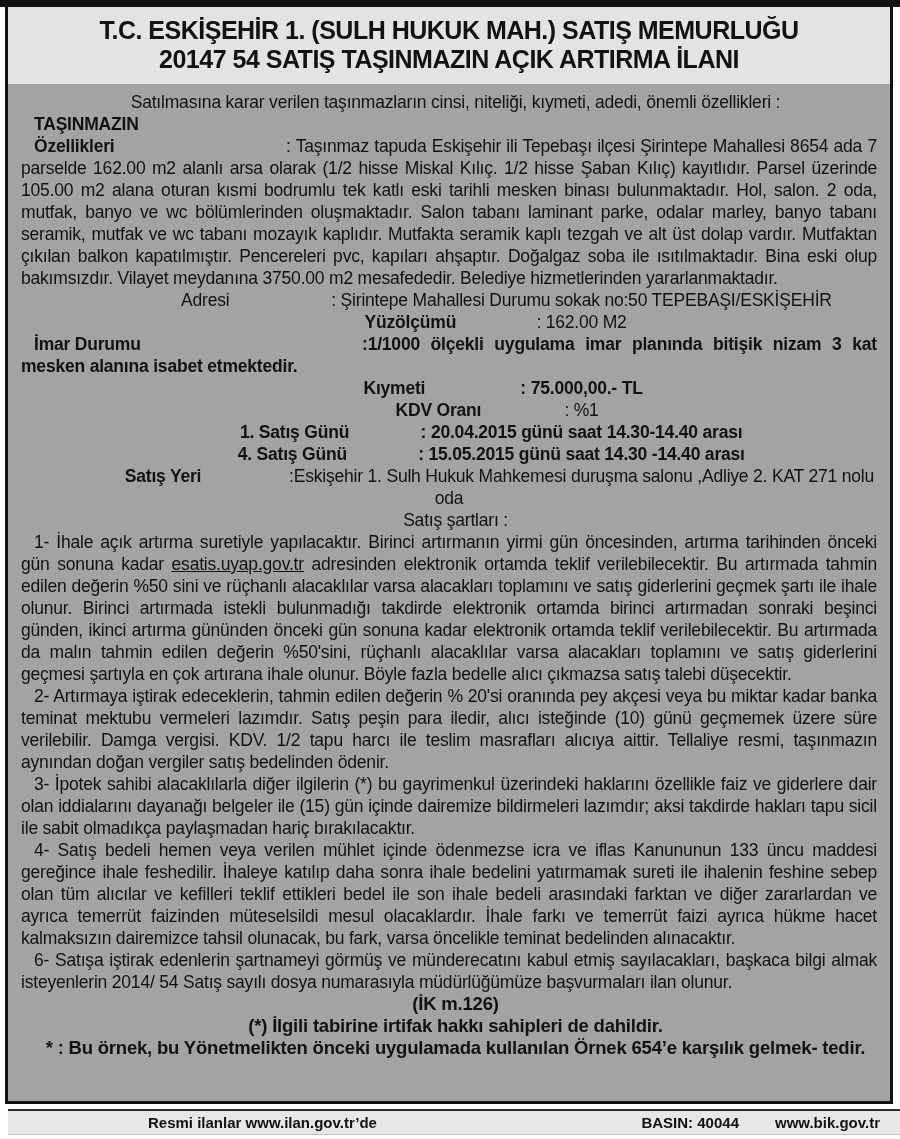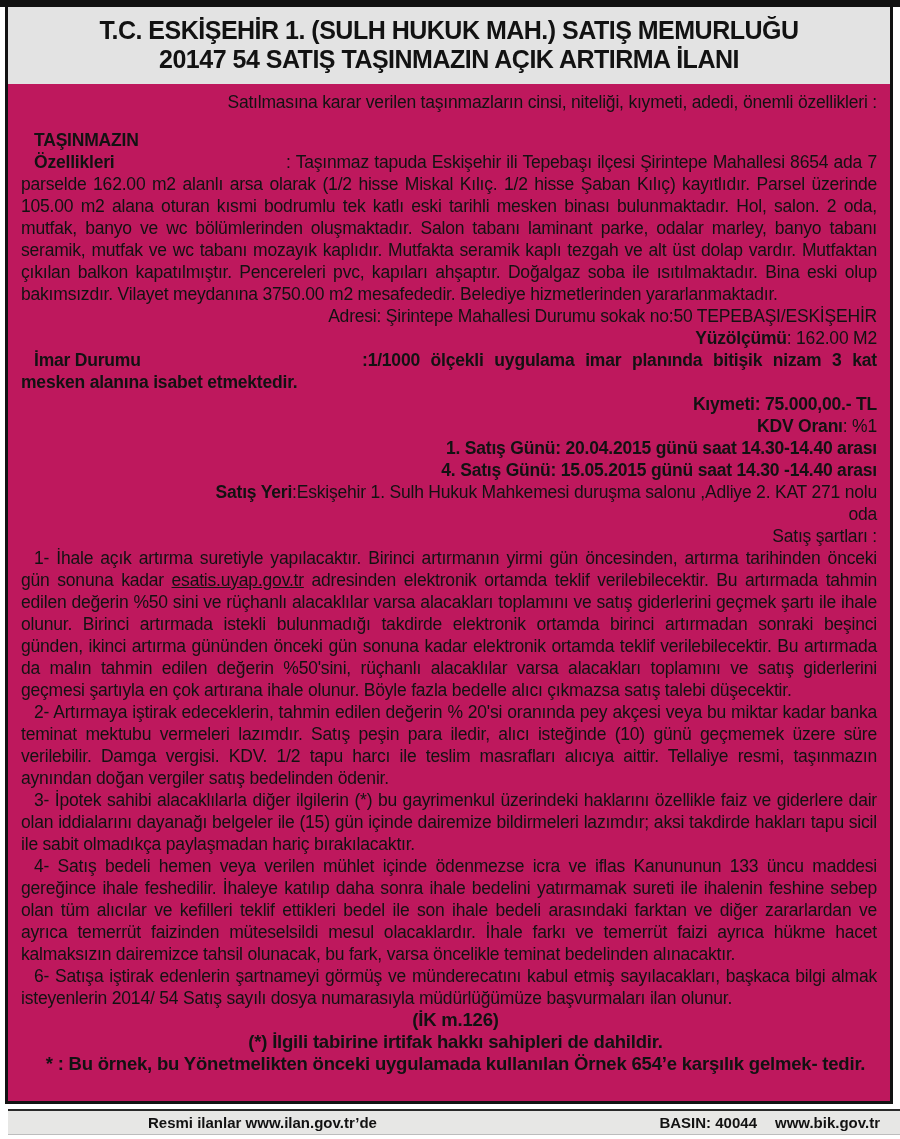--- a/index.html
+++ b/index.html
@@ -10,52 +10,52 @@
   }
   *{margin:0;padding:0;box-sizing:border-box;}
   html,body{background:#ffffff;}
   body{
     width:900px;height:1139px;position:relative;overflow:hidden;
     font-family:"Liberation Sans",sans-serif;color:var(--ink);
   }
   .topbar{position:absolute;left:0;top:0;width:900px;height:7px;background:var(--border);}
   .doc{
     position:absolute;left:5px;top:7px;width:888px;height:1097px;
-    border:3px solid var(--border);border-top:none;background:#be185d;overflow:hidden;
+    border:3px solid var(--border);border-top:none;background:#a3a3a3;overflow:hidden;
   }
   .doc-header{
     background:var(--header-band);
     text-align:center;padding:9px 6px 10px 6px;
   }
   .doc-header .ttl{
     font-weight:bold;font-size:25px;line-height:29px;letter-spacing:-0.5px;
   }
   .doc-body{
     padding:7px 13px 0 13px;
     font-size:17.5px;line-height:22px;letter-spacing:-0.2px;
   }
   p{margin:0;}
   .para{text-align:justify;text-indent:13px;}
-  .plain{text-align:right;}
+  .plain{text-align:center;}
   .row-label{display:inline-block;width:252px;font-weight:bold;text-indent:0;}
   .row-label.normal{font-weight:normal;}
   .row-label.wide{width:328px;}
   .val-bold{font-weight:bold;}
-  .section-title{font-weight:bold;text-indent:13px;text-align:left;margin-top:16px;}
+  .section-title{font-weight:bold;text-indent:13px;text-align:left;}
   .urltext{text-decoration:underline;}
   .footnote{font-weight:bold;font-size:18.5px;text-indent:13px;text-align:center;letter-spacing:-0.2px;}
   .footer{
     position:absolute;left:0;top:1109px;width:900px;height:26px;
     background:var(--footer-band);border-top:2px solid #2a2a2a;border-bottom:1px solid #bdbdbd;
     display:flex;align-items:center;justify-content:space-between;
     font-weight:bold;font-size:15px;
     padding:0 28px 0 140px;
     margin-left:8px;
   }
-  .footer-right{display:flex;gap:18px;}
+  .footer-right{display:flex;gap:36px;}
 </style>
 </head>
 <body>
 
 <div class="topbar"></div>
 
 <div class="doc">
 
   <div class="doc-header">
     <div class="ttl">T.C. ESKİŞEHİR 1. (SULH HUKUK MAH.) SATIŞ MEMURLUĞU</div>

